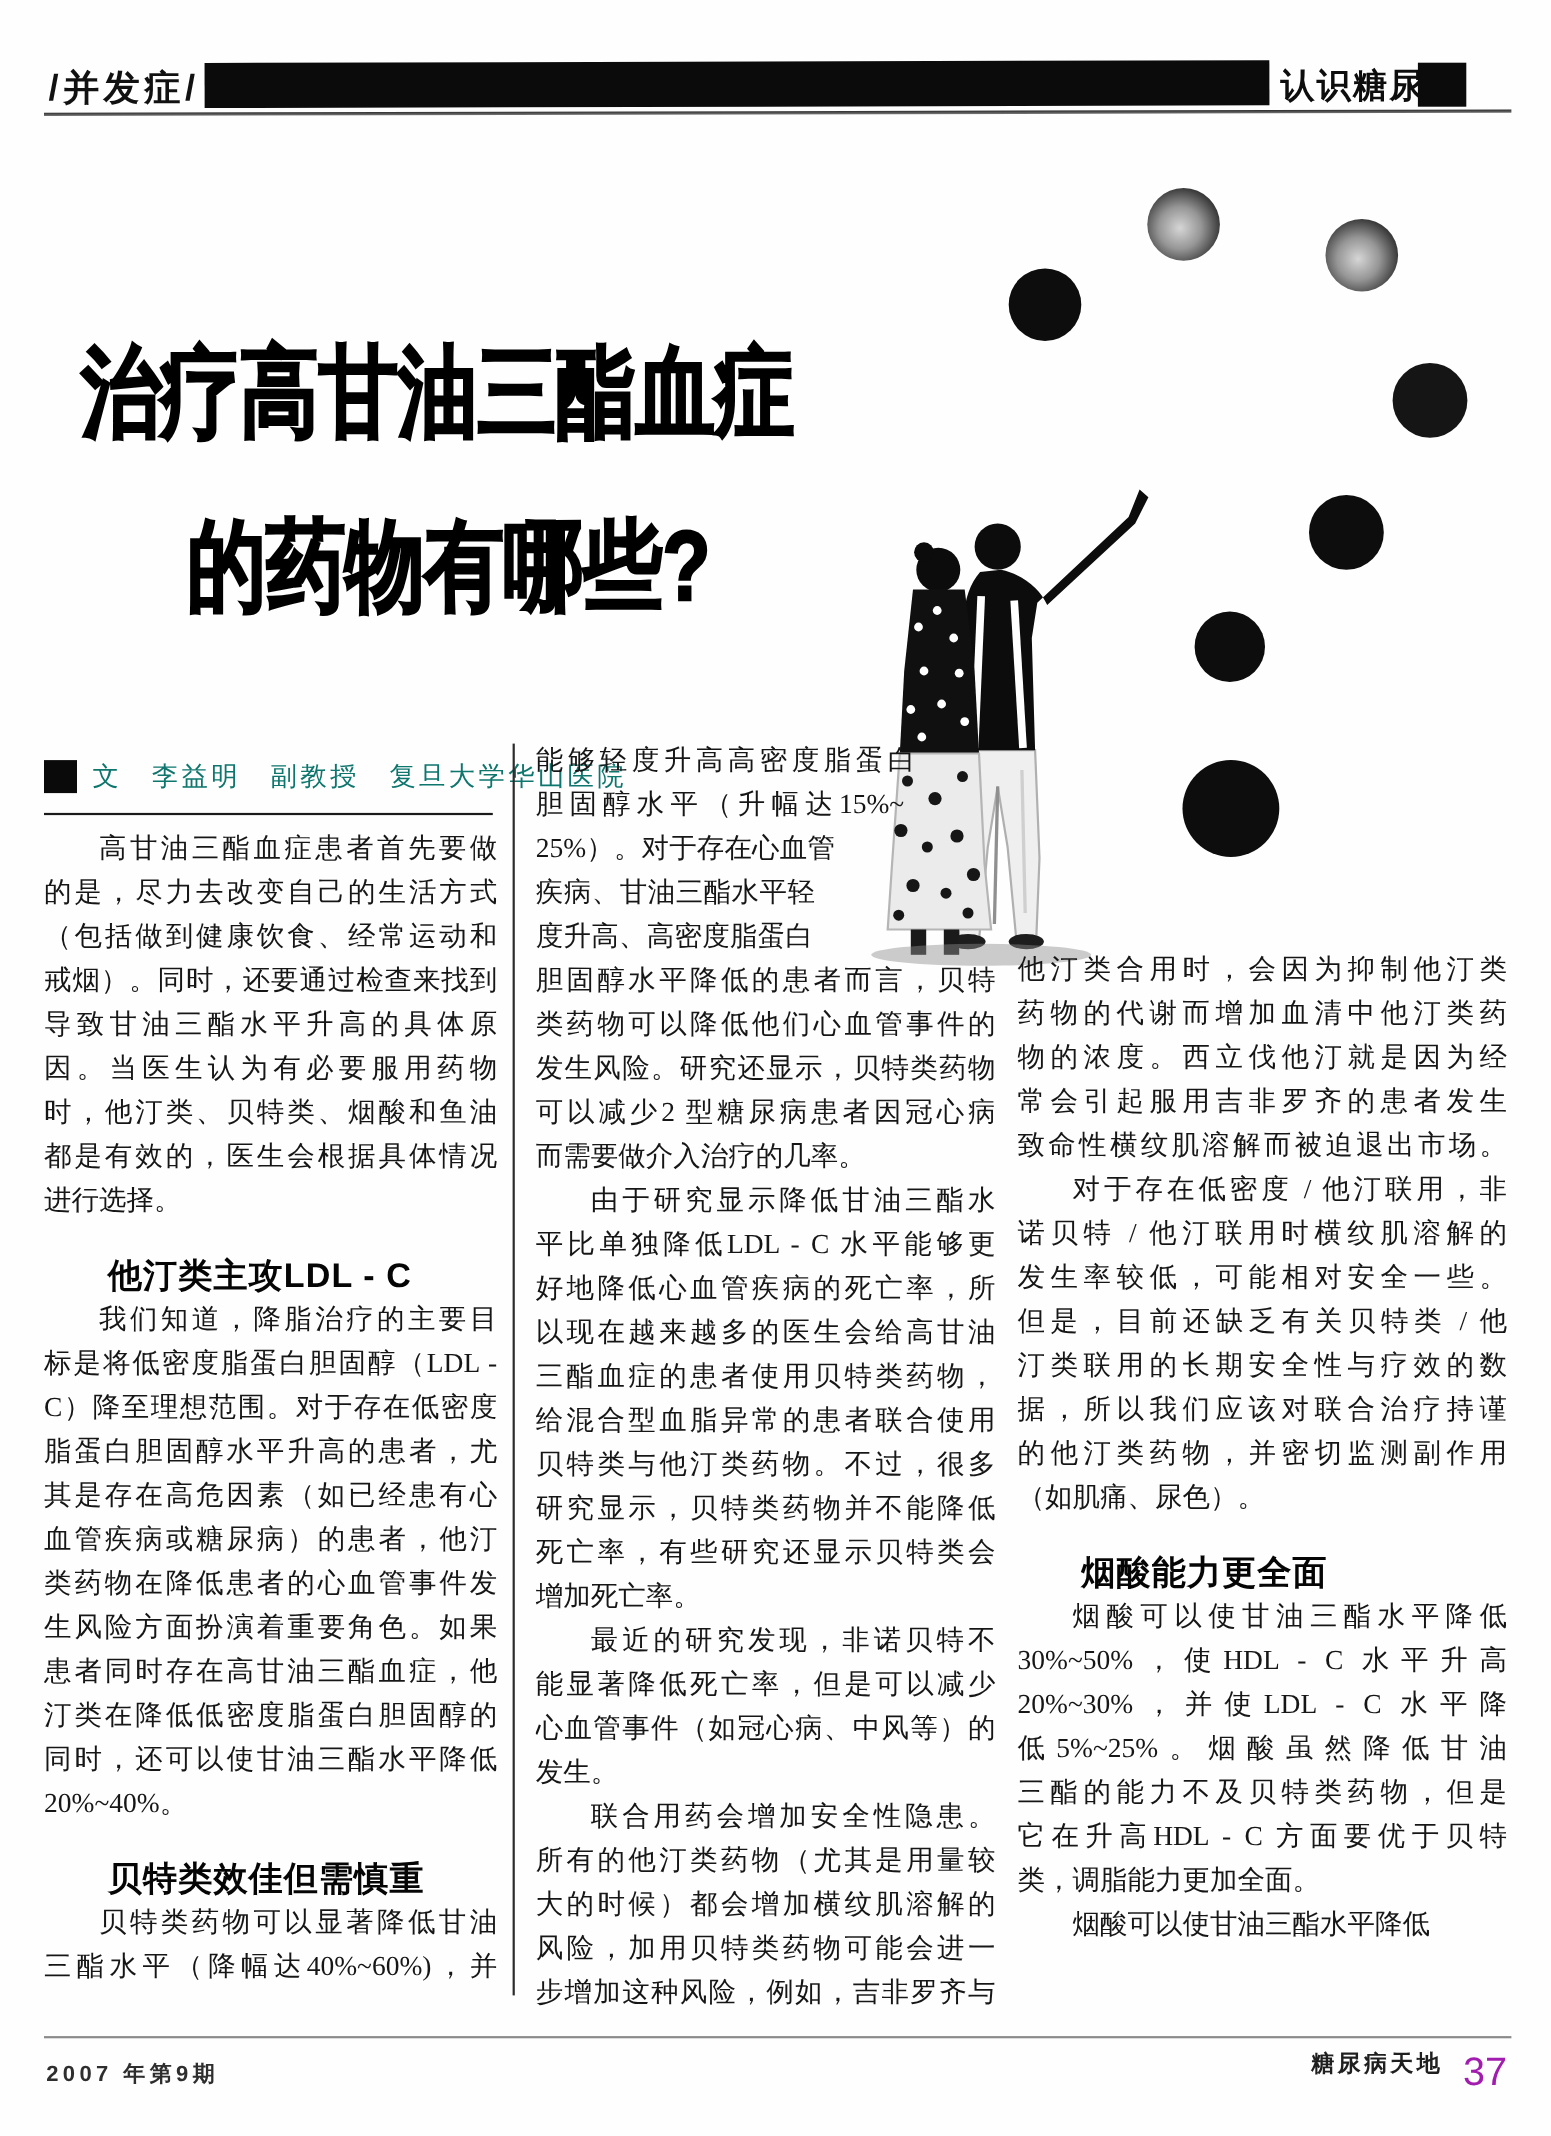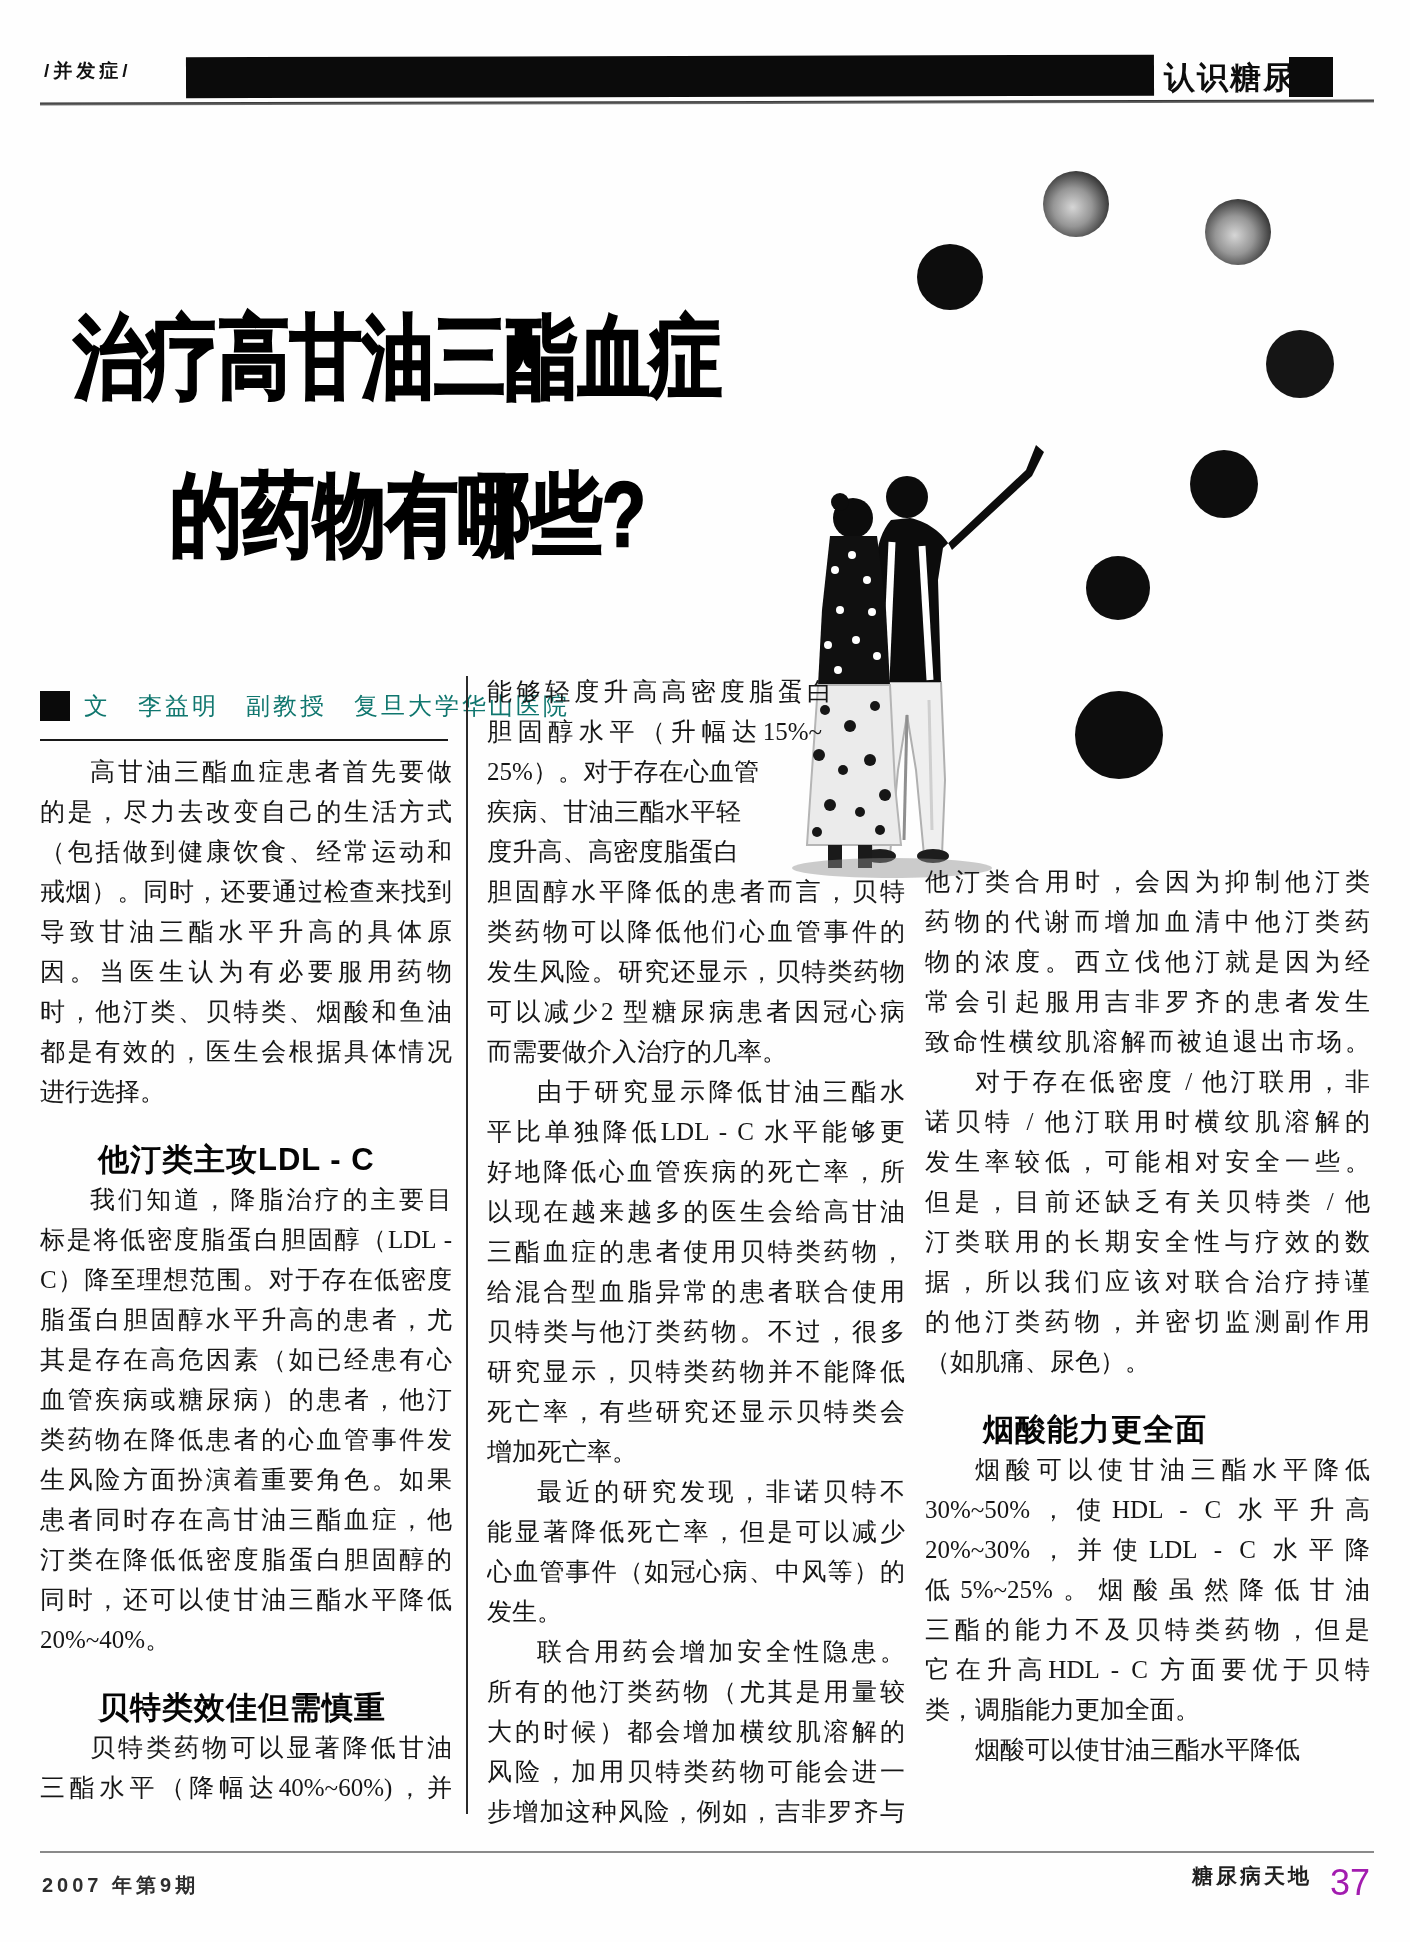--- a/index.html
+++ b/index.html
@@ -3,21 +3,21 @@
 <meta charset="utf-8">
 <style>
   html,body{margin:0;padding:0;background:#e8e8e8;}
   .page{
     position:relative; width:1410px; height:1942px; margin:0 auto;
     background:#fefefe; overflow:hidden; color:#141414;
     font-family:"Liberation Sans","DejaVu Sans",sans-serif;
   }
   
   .section-label{
-    position:absolute; left:44px; top:58px; font-size:19px; font-weight:700;
+    position:absolute; left:44px; top:58px; font-size:33px; font-weight:700;
     letter-spacing:4px; color:#111;
   }
   .header-bar{
     position:absolute; left:186px; top:56px; width:968px; height:41px;
     background:#0b0b0b; transform:rotate(-0.15deg);
   }
   .channel-label{
     position:absolute; left:1164px; top:57px; font-size:31px; font-weight:700;
     letter-spacing:2px; color:#0d0d0d;
   }

